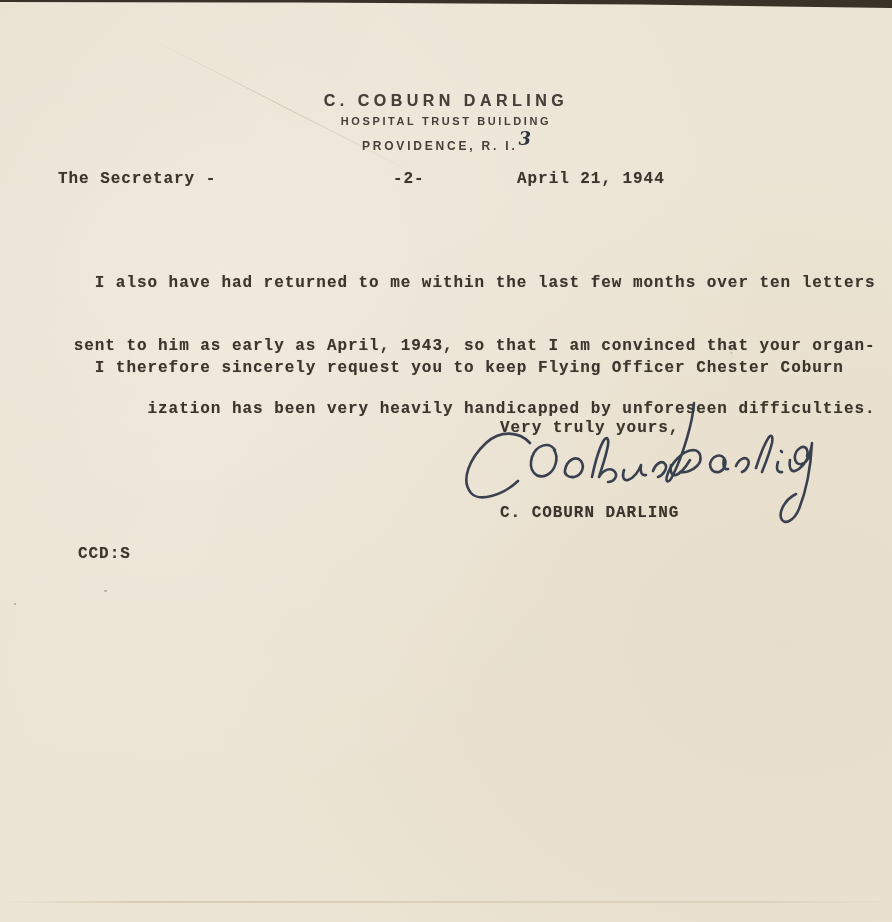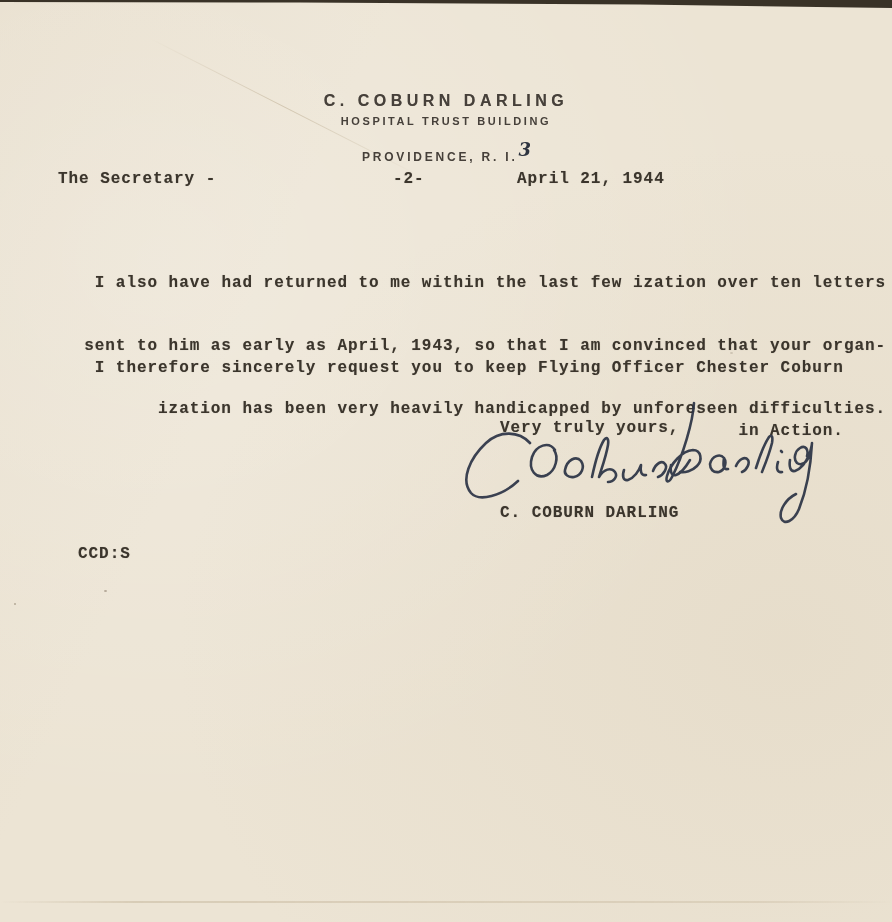--- a/index.html
+++ b/index.html
@@ -30,21 +30,21 @@
   .speck{position:absolute;border-radius:50%;background:rgba(110,96,76,0.45);}
   .speck.s1{left:104px;top:590px;width:3px;height:2px;}
   .speck.s2{left:14px;top:603px;width:2px;height:2px;}
   .speck.s3{left:730px;top:352px;width:3px;height:2px;opacity:.5;}
 
   
   .letterhead{position:absolute;top:92px;left:0;width:100%;text-align:center;
     color:#46403a;font-family:"Liberation Sans","DejaVu Sans",sans-serif;font-weight:bold;}
   .lh-name{font-size:16px;letter-spacing:4.5px;text-shadow:0 0 0.6px rgba(70,64,58,0.5);}
   .lh-building{margin-top:5px;font-size:11px;letter-spacing:2.6px;}
-  .lh-city{margin-top:17px;font-size:12px;letter-spacing:2.8px;position:relative;}
+  .lh-city{margin-top:6px;font-size:12px;letter-spacing:2.8px;position:relative;}
   .lh-annotation{
     font-family:"DejaVu Serif",serif;font-style:italic;font-weight:bold;
     font-size:18px;letter-spacing:0;color:#2e3440;
     position:relative;top:-5px;left:1px;
   }
   .lh-tel{margin-top:2px;font-size:10.5px;letter-spacing:2px;}
 
   
   .tw{
     position:absolute;color:#3b352c;font-weight:bold;font-size:16px;
@@ -82,28 +82,27 @@
     <div class="lh-name">C. COBURN DARLING</div>
     <div class="lh-building">HOSPITAL TRUST BUILDING</div>
     <div class="lh-city"><span>PROVIDENCE, R. I.</span><span class="lh-annotation">3</span></div>
   </header>
 
   <span class="tw addressee">The Secretary -</span>
   <span class="tw pagenum">-2-</span>
   <span class="tw date">April 21, 1944</span>
 
   <div class="tw para1">
-    <div>     I also have had returned to me within the last few ization over ten letters</div>
+    <div>     I also have had returned to me within the last few months over ten letters</div>
     <div>sent to him as early as April, 1943, so that I am convinced that your organ-</div>
     <div>ization has been very heavily handicapped by unforeseen difficulties.</div>
   </div>
 
   <div class="tw para2">
     <div>     I therefore sincerely request you to keep Flying Officer Chester Coburn</div>
-    <div>in Action.</div>
   </div>
 
   <span class="tw valediction">Very truly yours,</span>
 
   <svg class="signature-svg" viewBox="0 0 370 150">
     <g fill="none" stroke="#2b3345" stroke-width="2.6" stroke-linecap="round" stroke-linejoin="round" opacity="0.92">
 
       <path d="M 75 50 C 64 38 45 37 31 50 C 15 65 5 87 16 100 C 24 109 47 103 63 88"></path>
 
       <path d="M 100 57 C 94 48 81 52 77 64 C 73 77 81 87 92 82 C 101 77 104 64 99 57

